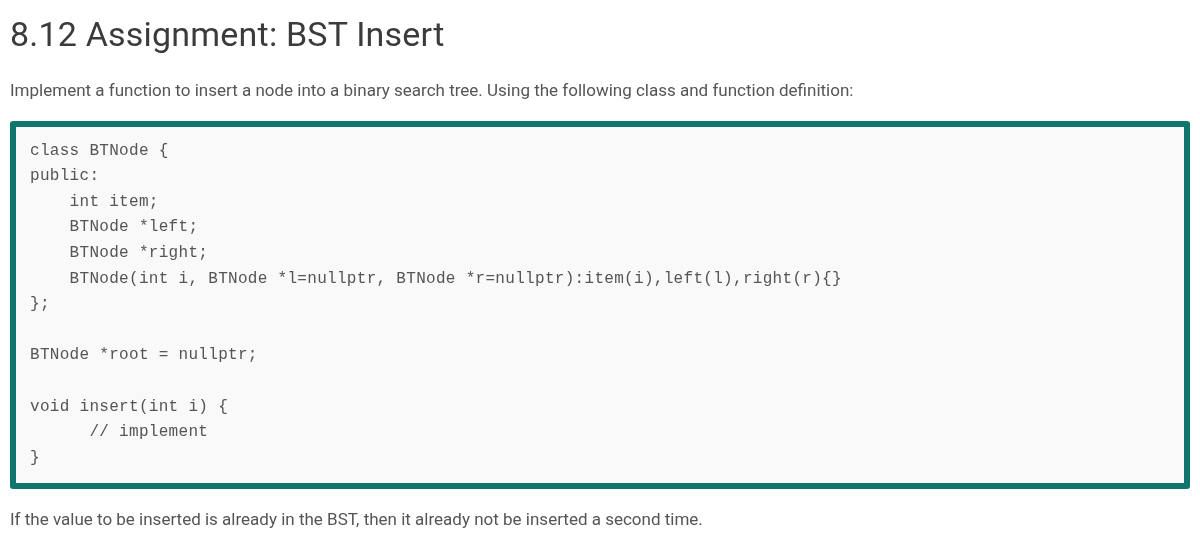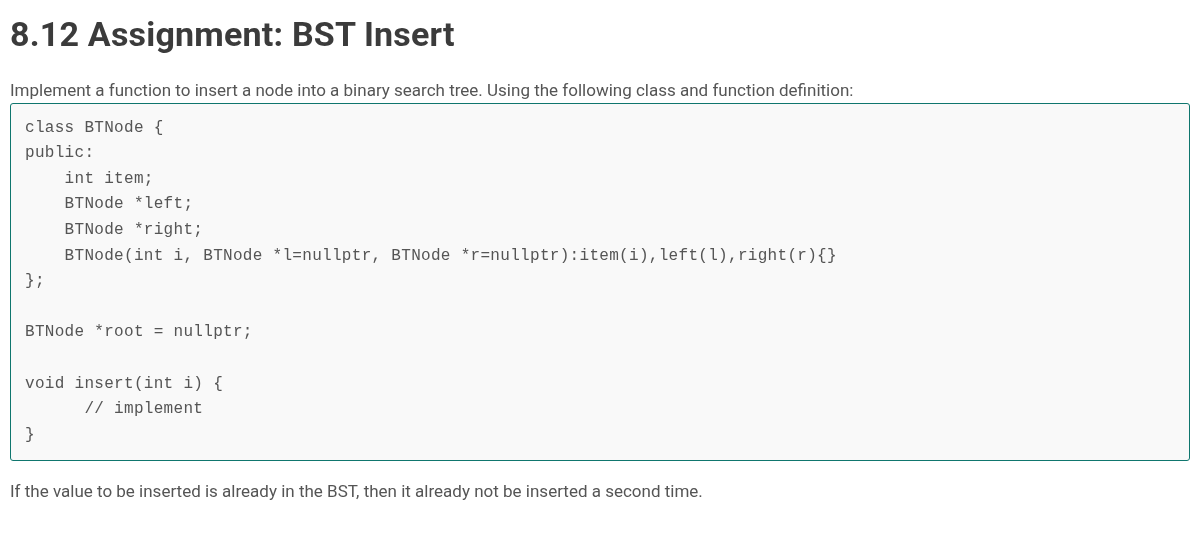--- a/index.html
+++ b/index.html
@@ -9,33 +9,34 @@
     }
     body {
       font-family: -apple-system, BlinkMacSystemFont, "Segoe UI", Roboto, "Helvetica Neue", Arial, sans-serif;
       background: #ffffff;
       color: #3b3b3b;
       padding: 14px 10px;
       width: 1200px;
     }
     h1 {
       font-size: 34px;
-      font-weight: 700;
+      font-weight: 400;
       color: #3b3b3b;
       margin-bottom: 24px;
       letter-spacing: 0.2px;
     }
     .description {
       font-size: 17px;
       color: #555555;
+      margin-bottom: 18px;
       line-height: 1.45;
     }
     .code-block {
       background: #f9f9f9;
-      border: 1px solid #0f766e;
+      border: 6px solid #0f766e;
       border-radius: 3px;
       padding: 12px 14px;
       font-family: "Courier New", Courier, monospace;
       font-size: 16px;
       color: #555555;
       line-height: 1.6;
       white-space: pre;
       overflow-x: auto;
       margin-bottom: 18px;
       letter-spacing: 0.3px;

